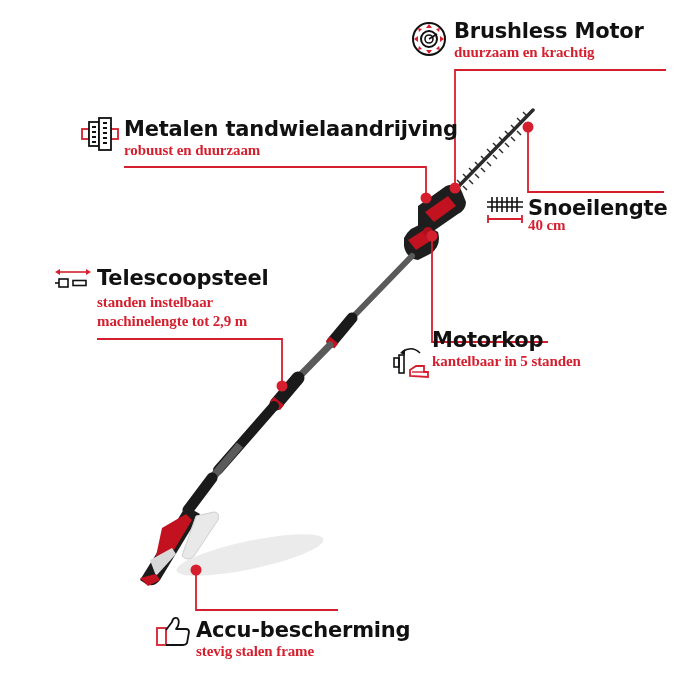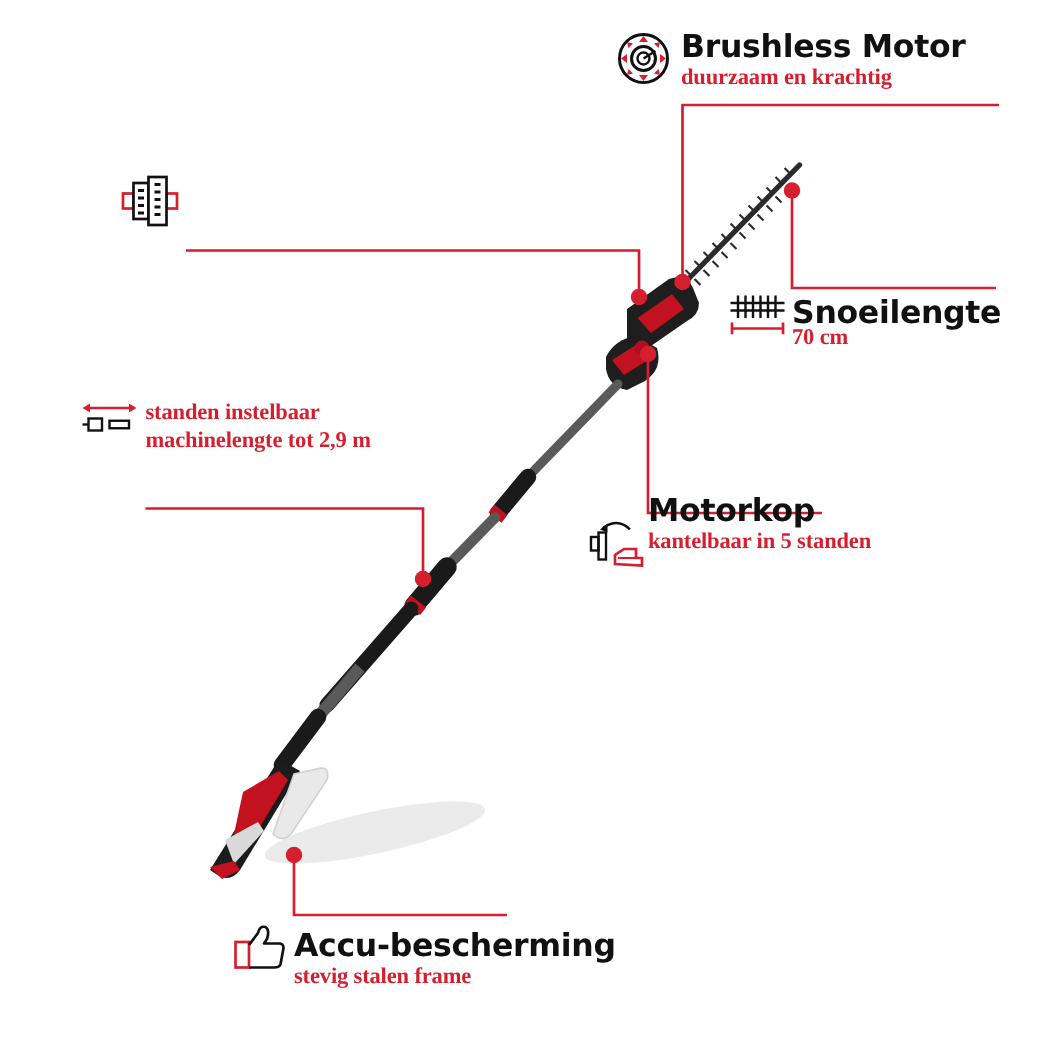--- a/index.html
+++ b/index.html
@@ -145,50 +145,55 @@
         <rect x="12" y="15" width="4" height="2"></rect>
         <rect x="12" y="20" width="4" height="2"></rect>
         <rect x="12" y="25" width="4" height="2"></rect>
       <rect x="23" y="6" width="4" height="2"></rect>
         <rect x="23" y="11" width="4" height="2"></rect>
         <rect x="23" y="16" width="4" height="2"></rect>
         <rect x="23" y="21" width="4" height="2"></rect>
         <rect x="23" y="26" width="4" height="2"></rect>
     </g>
   </svg>
+  <div class="feature" style="left:124px;top:117px">
+    <div class="title">Metalen tandwielaandrijving</div>
+    <div class="sub">robuust en duurzaam</div>
+  </div>
 
   <svg class="icon" style="left:486px;top:195px" width="38" height="28" viewBox="0 0 38 28">
     <line x1="1" y1="7" x2="37" y2="7" stroke="#111" stroke-width="1.6"></line>
     <line x1="1" y1="12" x2="37" y2="12" stroke="#111" stroke-width="1.6"></line>
     <g stroke="#111" stroke-width="1.6">
       <line x1="6" y1="2" x2="6" y2="17"></line>
         <line x1="11" y1="2" x2="11" y2="17"></line>
         <line x1="16" y1="2" x2="16" y2="17"></line>
       <line x1="21" y1="2" x2="21" y2="17"></line>
         <line x1="26" y1="2" x2="26" y2="17"></line>
         <line x1="31" y1="2" x2="31" y2="17"></line>
     </g>
     <line x1="2" y1="24" x2="36" y2="24" stroke="#d51f2e" stroke-width="1.8"></line>
     <line x1="2" y1="20" x2="2" y2="28" stroke="#d51f2e" stroke-width="1.8"></line>
     <line x1="36" y1="20" x2="36" y2="28" stroke="#d51f2e" stroke-width="1.8"></line>
   </svg>
   <div class="feature" style="left:528px;top:196px">
     <div class="title">Snoeilengte</div>
-    <div class="sub" style="margin-top:-4px">70 cm</div>
+    <div class="sub" style="margin-top:-4px">40 cm</div>
   </div>
 
   <svg class="icon" style="left:54px;top:268px" width="38" height="22" viewBox="0 0 38 22">
     <line x1="3" y1="4" x2="35" y2="4" stroke="#d51f2e" stroke-width="1.6"></line>
     <polygon points="1,4 6,1 6,7" fill="#d51f2e"></polygon>
     <polygon points="37,4 32,1 32,7" fill="#d51f2e"></polygon>
     <line x1="1" y1="15" x2="5" y2="15" stroke="#111" stroke-width="1.6"></line>
     <rect x="5" y="11" width="9" height="8" fill="none" stroke="#111" stroke-width="1.6"></rect>
     <rect x="19" y="12.5" width="13" height="5" fill="none" stroke="#111" stroke-width="1.6"></rect>
   </svg>
   <div class="feature" style="left:97px;top:266px">
+    <div class="title" style="margin-bottom:3px">Telescoopsteel</div>
     <div class="sub">standen instelbaar</div>
     <div class="sub">machinelengte tot 2,9 m</div>
   </div>
 
   <svg class="icon" style="left:390px;top:346px" width="40" height="36" viewBox="0 0 40 36">
     <rect x="4" y="12" width="5" height="9" fill="none" stroke="#111" stroke-width="1.6"></rect>
     <rect x="9" y="9" width="5" height="18" fill="none" stroke="#111" stroke-width="1.6"></rect>
     <path d="M12 6 Q22 -1 30 7" fill="none" stroke="#111" stroke-width="1.6"></path>
     <polygon points="10,7 15,3 15,9" fill="#111"></polygon>
     <path d="M20 30 L20 24 L26 20 L34 20 L34 26 L38 26 L38 31 Z" fill="none" stroke="#d51f2e" stroke-width="1.8"></path>

